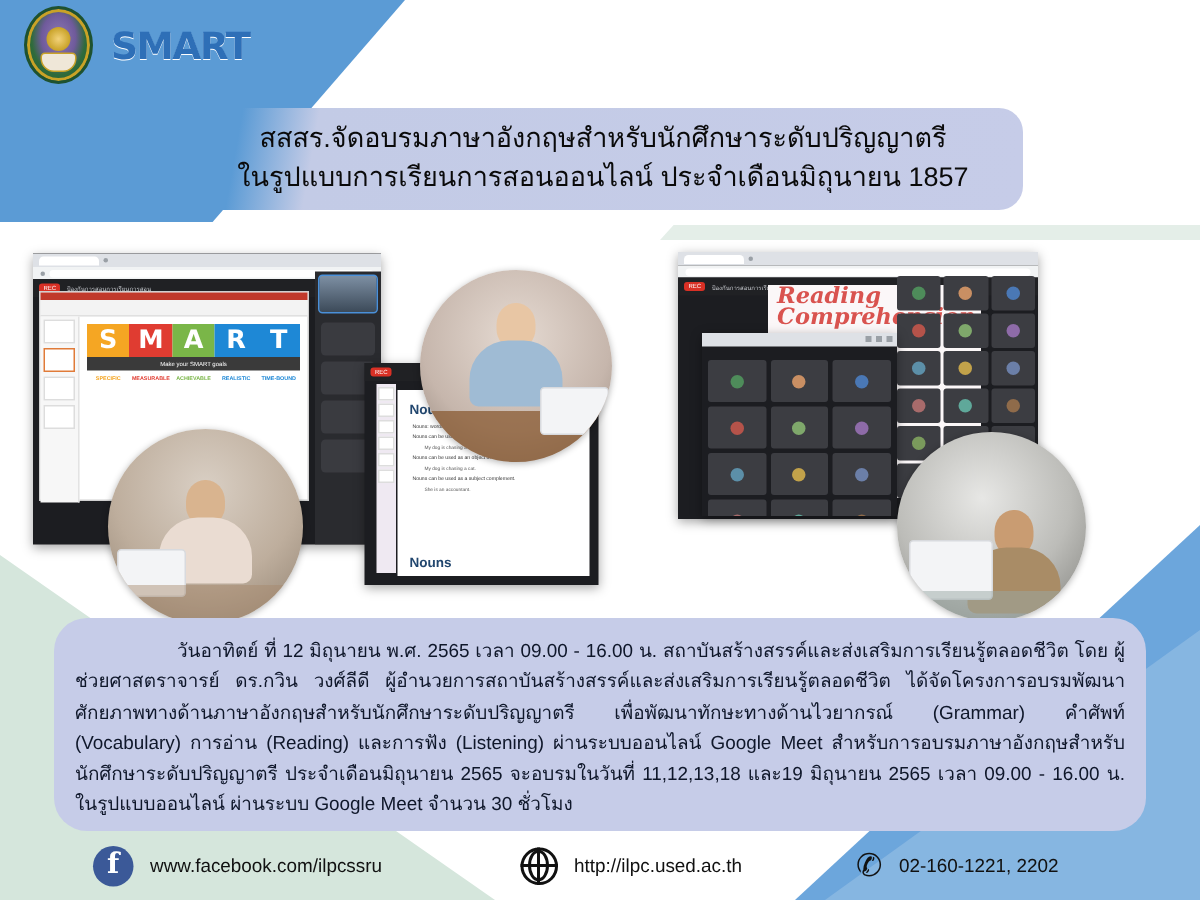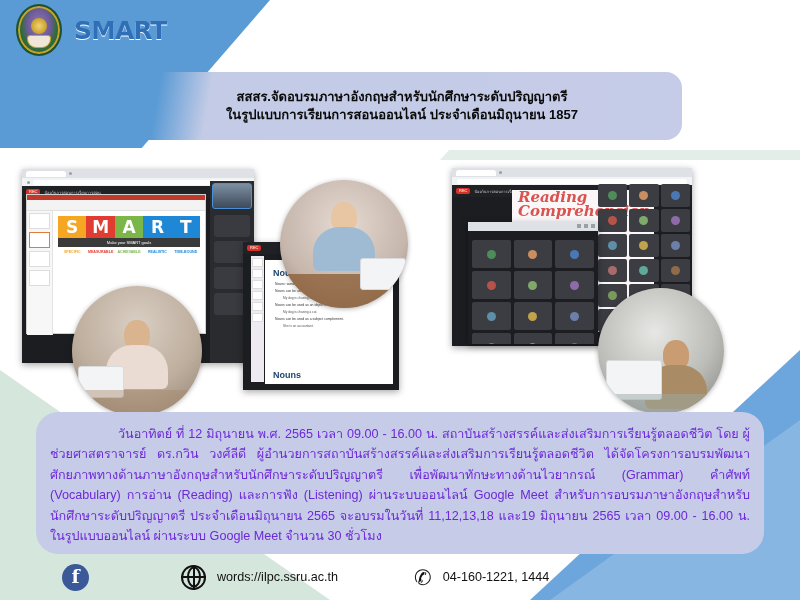--- a/index.html
+++ b/index.html
@@ -86,21 +86,21 @@
   }
 
   
   .title-banner {
     position: absolute; left: 122px; top: 72px; width: 560px; height: 68px;
     background: linear-gradient(100deg, #5B9BD5 0%, #5B9BD5 7%, #C3CBE6 16%, #C6CCE8 100%);
     border-radius: 16px; z-index: 25;
     display: flex; flex-direction: column; align-items: center; justify-content: center;
   }
   .title-line {
-    color: #0A0A0A; font-weight: bold; font-size: 13px;
+    color: #0A0A0A; font-weight: normal; font-size: 18px;
     line-height: 1.42; white-space: nowrap;
   }
 
   
   .collage { position: absolute; left: 0; top: 160px; width: 800px; height: 250px; z-index: 15; }
 
   .shot { position: absolute; background: #1C1D21; box-shadow: 0 2px 7px rgba(0,0,0,.35); overflow: hidden; }
   .chrome-bar { height: 9px; background: #DEE1E6; display:flex; align-items:center; gap:3px; padding:0 4px; }
   .chrome-tab { width: 40px; height: 6px; background:#fff; border-radius: 3px 3px 0 0; }
   .chrome-dot { width:3px; height:3px; border-radius:50%; background:#9AA0A6; }
@@ -175,21 +175,21 @@
   .p-monitor { position:absolute; width:46px; height:32px; background:#F3F4F6; border-radius:3px;
                border:1px solid #d8dade; }
 
   
   .text-card {
     position: absolute; left: 36px; top: 412px; width: 728px; height: 142px;
     background: #C6CCE8; border-radius: 22px; z-index: 22;
     padding: 12px 14px 10px 14px;
   }
   .body-text {
-    color: #6d28d9; font-size: 12.6px; line-height: 1.62;
+    color: #0f172a; font-size: 12.6px; line-height: 1.62;
     text-align: justify; text-justify: inter-word;
     text-indent: 68px;
   }
 
   
   .footer {
     position: absolute; left: 0; bottom: 0; width: 800px; height: 46px;
     display: flex; align-items: center; z-index: 26; padding-left: 62px;
   }
   .f-item { display:flex; align-items:center; }
@@ -475,28 +475,29 @@
     </div>
   </div>
 
   <div class="text-card">
     <div class="body-text">วันอาทิตย์ ที่ 12 มิถุนายน พ.ศ. 2565 เวลา 09.00 - 16.00 น. สถาบันสร้างสรรค์และส่งเสริมการเรียนรู้ตลอดชีวิต โดย ผู้ช่วยศาสตราจารย์ ดร.กวิน วงศ์ลีดี ผู้อำนวยการสถาบันสร้างสรรค์และส่งเสริมการเรียนรู้ตลอดชีวิต ได้จัดโครงการอบรมพัฒนาศักยภาพทางด้านภาษาอังกฤษสำหรับนักศึกษาระดับปริญญาตรี เพื่อพัฒนาทักษะทางด้านไวยากรณ์ (Grammar) คำศัพท์ (Vocabulary) การอ่าน (Reading) และการฟัง (Listening) ผ่านระบบออนไลน์ Google Meet สำหรับการอบรมภาษาอังกฤษสำหรับนักศึกษาระดับปริญญาตรี ประจำเดือนมิถุนายน  2565 จะอบรมในวันที่ 11,12,13,18 และ19 มิถุนายน 2565 เวลา 09.00 - 16.00 น. ในรูปแบบออนไลน์ ผ่านระบบ Google Meet จำนวน 30 ชั่วโมง</div>
   </div>
 
   <div class="footer">
     <div class="f-item">
       <div class="fb-icon">f</div>
+      <div class="lbl">www.facebook.com/ilpcssru</div>
     </div>
     <div class="sp-a"></div>
     <div class="f-item">
       <div class="globe-icon">
           <span class="globe-bar"></span>
         </div>
-      <div class="lbl">words://ilpc.ssru.ac.th</div>
+      <div class="lbl">http://ilpc.used.ac.th</div>
     </div>
     <div class="sp-b"></div>
     <div class="f-item">
       <div class="phone-icon">✆</div>
-      <div class="lbl">04-160-1221, 1444</div>
+      <div class="lbl">02-160-1221, 2202</div>
     </div>
   </div>
 
 </div>
 
 </body></html>

